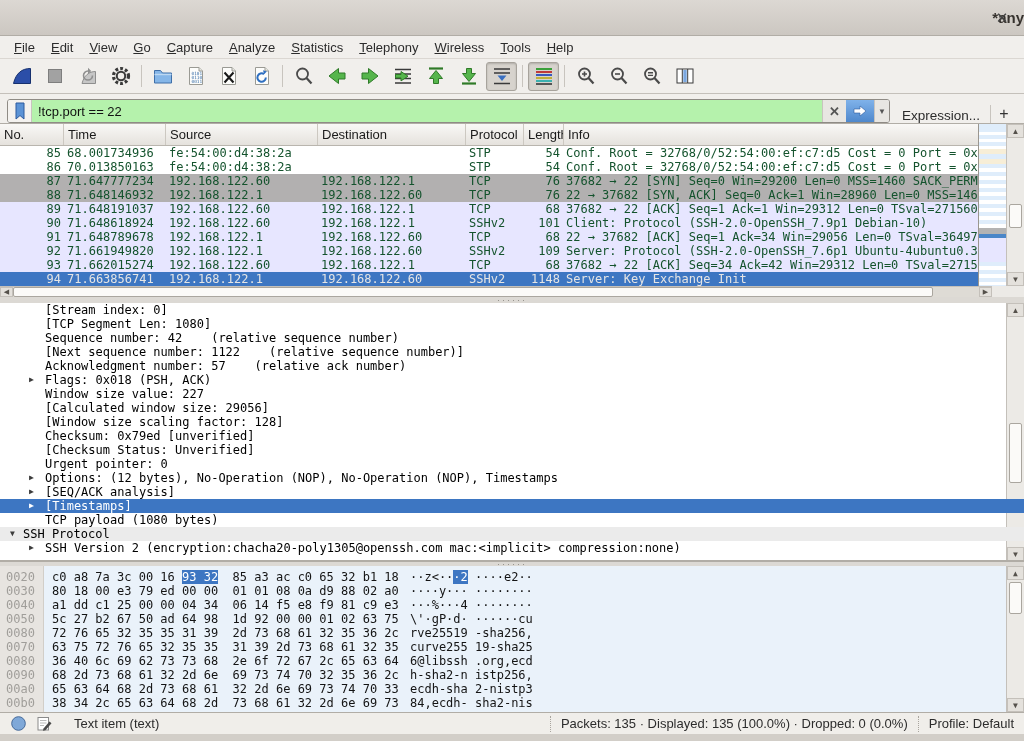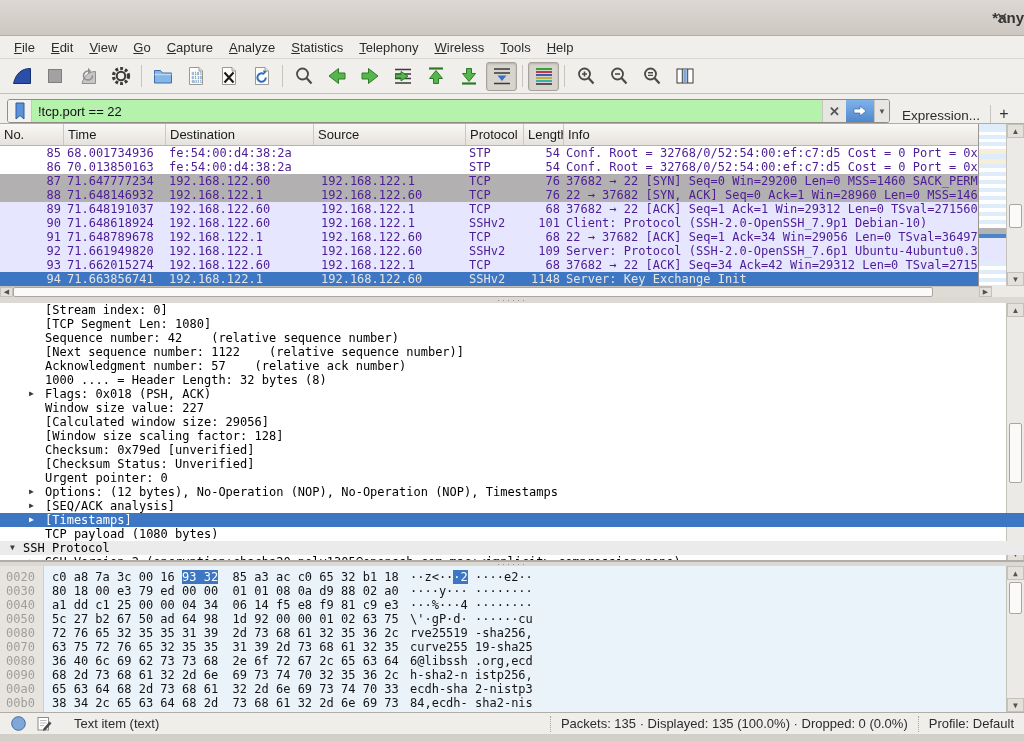--- a/index.html
+++ b/index.html
@@ -48,21 +48,21 @@
   .plus-btn { width:26px; text-align:center; font-size:16px; color:#333; }
 
   
   .packet-list { height:173px; background:#fff; position:relative; overflow:hidden; }
   .plist-header { display:flex; height:22px; width:978px; background:linear-gradient(#f9f8f6,#e5e2dd);
     border-bottom:1px solid #b9b5ae; font-size:13px; color:#1a1a1a; }
   .plist-header .col { border-right:1px solid #ccc8c1; padding:3px 0 0 4px; overflow:hidden; white-space:nowrap; }
   .plist-header .col-flex { flex:1; border-right:none; }
   .plist-rows { width:978px; }
   .plist-row { display:flex; height:14px; line-height:14px; font-family:"DejaVu Sans Mono",monospace;
-    font-size:12px; white-space:nowrap; color:#4c1d95; }
+    font-size:12px; white-space:nowrap; color:#14532d; }
   .plist-row > div { overflow:hidden; flex-shrink:0; }
   .c-no   { width:64px; text-align:right; padding-right:3px; }
   .c-time { width:102px; padding-left:3px; }
   .c-src  { width:152px; padding-left:3px; }
   .c-dst  { width:148px; padding-left:3px; }
   .c-pro  { width:58px;  padding-left:3px; }
   .c-len  { width:40px;  text-align:right; padding-right:4px; }
   .c-info { flex:1 1 auto; padding-left:2px; }
   .v-stp  { background:#ffffff; }
   .v-gray { background:#b2b0b0; }
@@ -351,22 +351,22 @@
   </div>
   <span class="expression-label">Expression...</span>
   <span class="fb-sep"></span>
   <span class="plus-btn">+</span>
 </div>
 
 <div class="packet-list">
   <div class="plist-header" id="plist-header">
       <div class="col" style="width: 64px;">No.</div>
       <div class="col" style="width: 102px;">Time</div>
+      <div class="col" style="width: 152px;">Source</div>
       <div class="col" style="width: 148px;">Destination</div>
-      <div class="col" style="width: 152px;">Source</div>
       <div class="col" style="width: 58px;">Protocol</div>
       <div class="col" style="width: 40px;">Length</div>
       <div class="col col-flex">Info</div>
     </div>
   <div class="plist-rows" id="plist-rows">
       <div class="plist-row v-stp">
         <div class="c-no">85</div>
         <div class="c-time">68.001734936</div>
         <div class="c-src">fe:54:00:d4:38:2a</div>
         <div class="c-dst"></div>
@@ -515,21 +515,20 @@
   <div class="vsb vsb-details">
     <div class="sb-arrow">▲</div>
     <div class="sb-thumb" style="top:120px; height:60px;"></div>
     <div class="sb-arrow bottom">▼</div>
   </div>
 <div class="d-row"><span class="d-txt" style="left: 45px;">[Stream index: 0]</span></div>
     <div class="d-row"><span class="d-txt" style="left: 45px;">[TCP Segment Len: 1080]</span></div>
     <div class="d-row"><span class="d-txt" style="left: 45px;">Sequence number: 42    (relative sequence number)</span></div>
     <div class="d-row"><span class="d-txt" style="left: 45px;">[Next sequence number: 1122    (relative sequence number)]</span></div>
     <div class="d-row"><span class="d-txt" style="left: 45px;">Acknowledgment number: 57    (relative ack number)</span></div>
-    <div class="d-row"><span class="d-txt" style="left: 45px;">1000 .... = Header Length: 32 bytes (8)</span></div>
     <div class="d-row"><span class="d-tri" style="left: 29px;">▶</span><span class="d-txt" style="left: 45px;">Flags: 0x018 (PSH, ACK)</span></div>
     <div class="d-row"><span class="d-txt" style="left: 45px;">Window size value: 227</span></div>
     <div class="d-row"><span class="d-txt" style="left: 45px;">[Calculated window size: 29056]</span></div>
     <div class="d-row"><span class="d-txt" style="left: 45px;">[Window size scaling factor: 128]</span></div>
     <div class="d-row"><span class="d-txt" style="left: 45px;">Checksum: 0x79ed [unverified]</span></div>
     <div class="d-row"><span class="d-txt" style="left: 45px;">[Checksum Status: Unverified]</span></div>
     <div class="d-row"><span class="d-txt" style="left: 45px;">Urgent pointer: 0</span></div>
     <div class="d-row"><span class="d-tri" style="left: 29px;">▶</span><span class="d-txt" style="left: 45px;">Options: (12 bytes), No-Operation (NOP), No-Operation (NOP), Timestamps</span></div>
     <div class="d-row"><span class="d-tri" style="left: 29px;">▶</span><span class="d-txt" style="left: 45px;">[SEQ/ACK analysis]</span></div>
     <div class="d-row sel"><span class="d-tri" style="left: 29px;">▶</span><span class="d-txt" style="left: 45px;">[Timestamps]</span></div>

